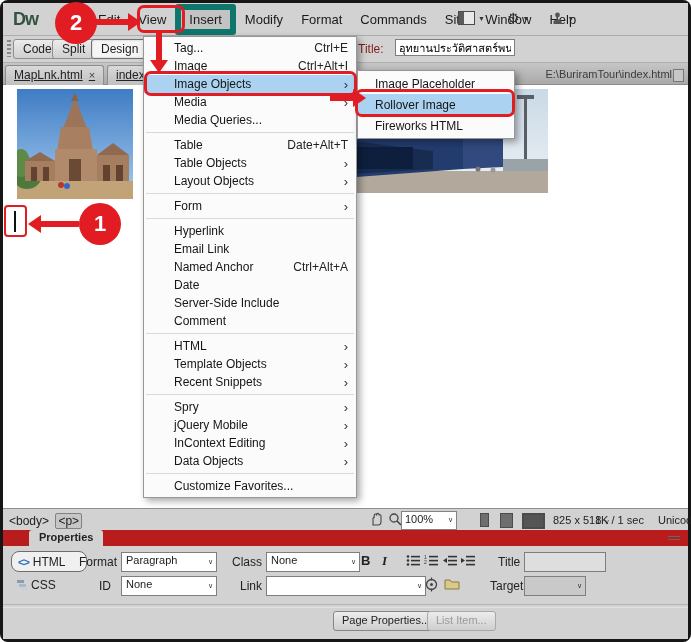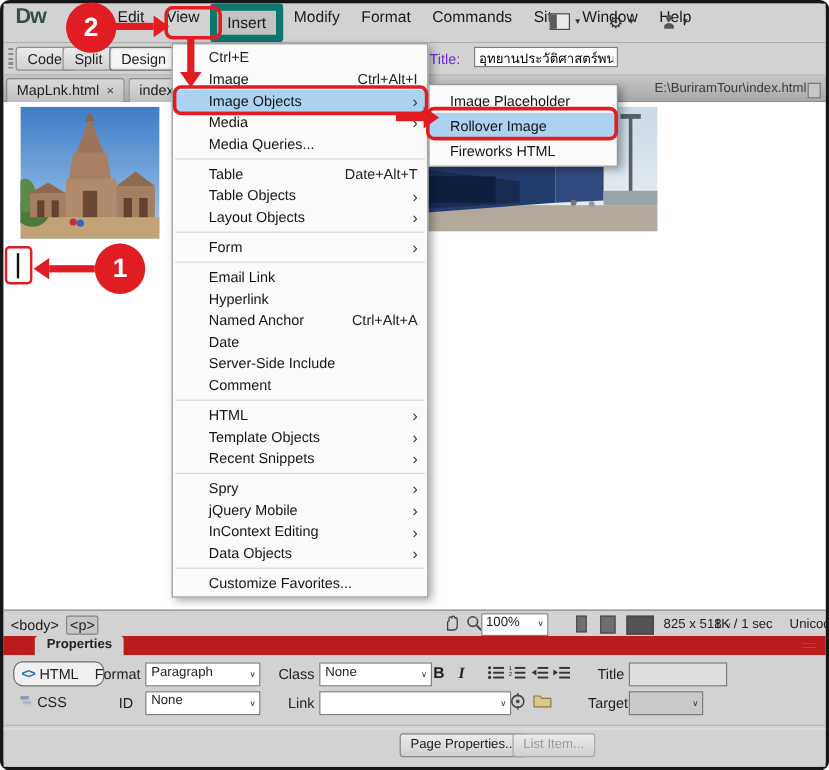--- a/index.html
+++ b/index.html
@@ -1,49 +1,49 @@
 <!DOCTYPE html>
 <html><head>
 <meta charset="utf-8">
 <style>
   html,body{margin:0;padding:0;background:#fff;font-family:"Liberation Sans",sans-serif;}
   .screen{position:relative;width:691px;height:642px;background:#d2d2d2;border-radius:8px;
           box-shadow:inset 0 0 0 3px #161616;overflow:hidden;}
 
   
   .menubar{position:absolute;left:3px;top:3px;right:3px;height:32px;background:#d2d2d2;
-           border-bottom:1px solid #adadad;display:flex;}
+           border-bottom:1px solid #adadad;display:flex;align-items:center;}
   .logo{font-weight:bold;font-size:18px;color:#34523f;margin:0 12px 0 10px;letter-spacing:-1px;}
   .mtop{font-size:13px;color:#1a1a1a;padding:3px 9px;border-radius:3px;cursor:default;}
   .mtop.pressed{background:#c3c3c3;border:6px solid #0f766e;padding:2px 8px;}
   .bar-icons{position:absolute;left:455px;top:7px;display:flex;gap:22px;align-items:center;}
   .bicon{display:flex;align-items:center;gap:3px;font-size:13px;color:#333;}
   .wsicon{width:15px;height:12px;border:1px solid #4a4a4a;background:#e9e9e9;position:relative;}
   .wsicon::before{content:"";position:absolute;left:0;top:0;bottom:0;width:5px;background:#5a5a5a;}
   .caret{font-size:7px;color:#333;}
   .gear{font-size:14px;}
 
   
   .toolbar{position:absolute;left:3px;top:36px;right:3px;height:26px;background:#d2d2d2;
            border-bottom:1px solid #b0b0b0;}
   .grip{position:absolute;left:4px;top:4px;width:4px;height:17px;
         background:repeating-linear-gradient(#8a8a8a 0 2px,transparent 2px 4px);}
   .vbtn{position:absolute;top:3px;height:18px;padding:0 9px;font-size:12px;line-height:18px;
         background:linear-gradient(#ececec,#d0d0d0);border:1px solid #8f8f8f;border-radius:3px;color:#222;}
   .vbtn.active{background:#f5f5f5;border:1px solid #6f6f6f;box-shadow:inset 0 0 2px #bbb;}
-  .title-lab{position:absolute;left:355px;top:6px;font-size:12px;color:#6d28d9;}
+  .title-lab{position:absolute;left:355px;top:6px;font-size:12px;color:#7f1d1d;}
   .title-input{position:absolute;left:392px;top:3px;width:112px;height:15px;border:1px solid #7e7e7e;
         background:#fff;font-size:11px;font-family:"Liberation Sans",sans-serif;padding:0 3px;}
 
   
   .tabbar{position:absolute;left:3px;top:63px;right:3px;height:21px;
           background:linear-gradient(#c6c6c6,#a9a9a9);border-bottom:1px solid #8d8d8d;}
   .tab{position:absolute;top:2px;height:19px;font-size:12px;color:#222;padding:2px 8px 0 8px;
        background:linear-gradient(#d9d9d9,#bdbdbd);border:1px solid #8d8d8d;border-bottom:none;
-       border-radius:3px 3px 0 0;white-space:nowrap;}
+       border-radius:3px 3px 0 0;white-space:nowrap;text-decoration:underline;}
   .tab .x{margin-left:6px;color:#444;font-size:11px;}
   .path{position:absolute;right:16px;top:5px;font-size:11px;color:#3c3c3c;}
   .fstat{position:absolute;right:4px;top:6px;width:9px;height:11px;background:#c7c7c7;border:1px solid #777;}
 
   
   .doc{position:absolute;left:3px;top:85px;right:3px;height:423px;background:#fff;}
   .photo{position:absolute;border:0;}
   .cursor-bar{position:absolute;left:11px;top:126px;width:2px;height:21px;background:#111;}
 
   
@@ -327,20 +327,21 @@
       <span class="caret">∨</span>
     </span>
 
     <div class="groove" style="top:58px;"></div>
     <span class="pbtn" style="left:330px;top:65px;">Page Properties...</span>
     <span class="pbtn dis" style="left:424px;top:65px;">List Item...</span>
   </div>
 
   <div class="popup" id="insertmenu">
     <div class="mi">
+        <span class="ml">Tag...</span>
         <span class="ms">Ctrl+E</span>
       </div>
     <div class="mi">
         <span class="ml">Image</span>
         <span class="ms">Ctrl+Alt+I</span>
       </div>
     <div class="mi hl">
         <span class="ml">Image Objects</span>
         <span class="ma">›</span>
       </div>
@@ -364,24 +365,24 @@
         <span class="ml">Layout Objects</span>
         <span class="ma">›</span>
       </div>
     <div class="msep"></div>
     <div class="mi">
         <span class="ml">Form</span>
         <span class="ma">›</span>
       </div>
     <div class="msep"></div>
     <div class="mi">
+        <span class="ml">Hyperlink</span>
+      </div>
+    <div class="mi">
         <span class="ml">Email Link</span>
-      </div>
-    <div class="mi">
-        <span class="ml">Hyperlink</span>
       </div>
     <div class="mi">
         <span class="ml">Named Anchor</span>
         <span class="ms">Ctrl+Alt+A</span>
       </div>
     <div class="mi">
         <span class="ml">Date</span>
       </div>
     <div class="mi">
         <span class="ml">Server-Side Include</span>

